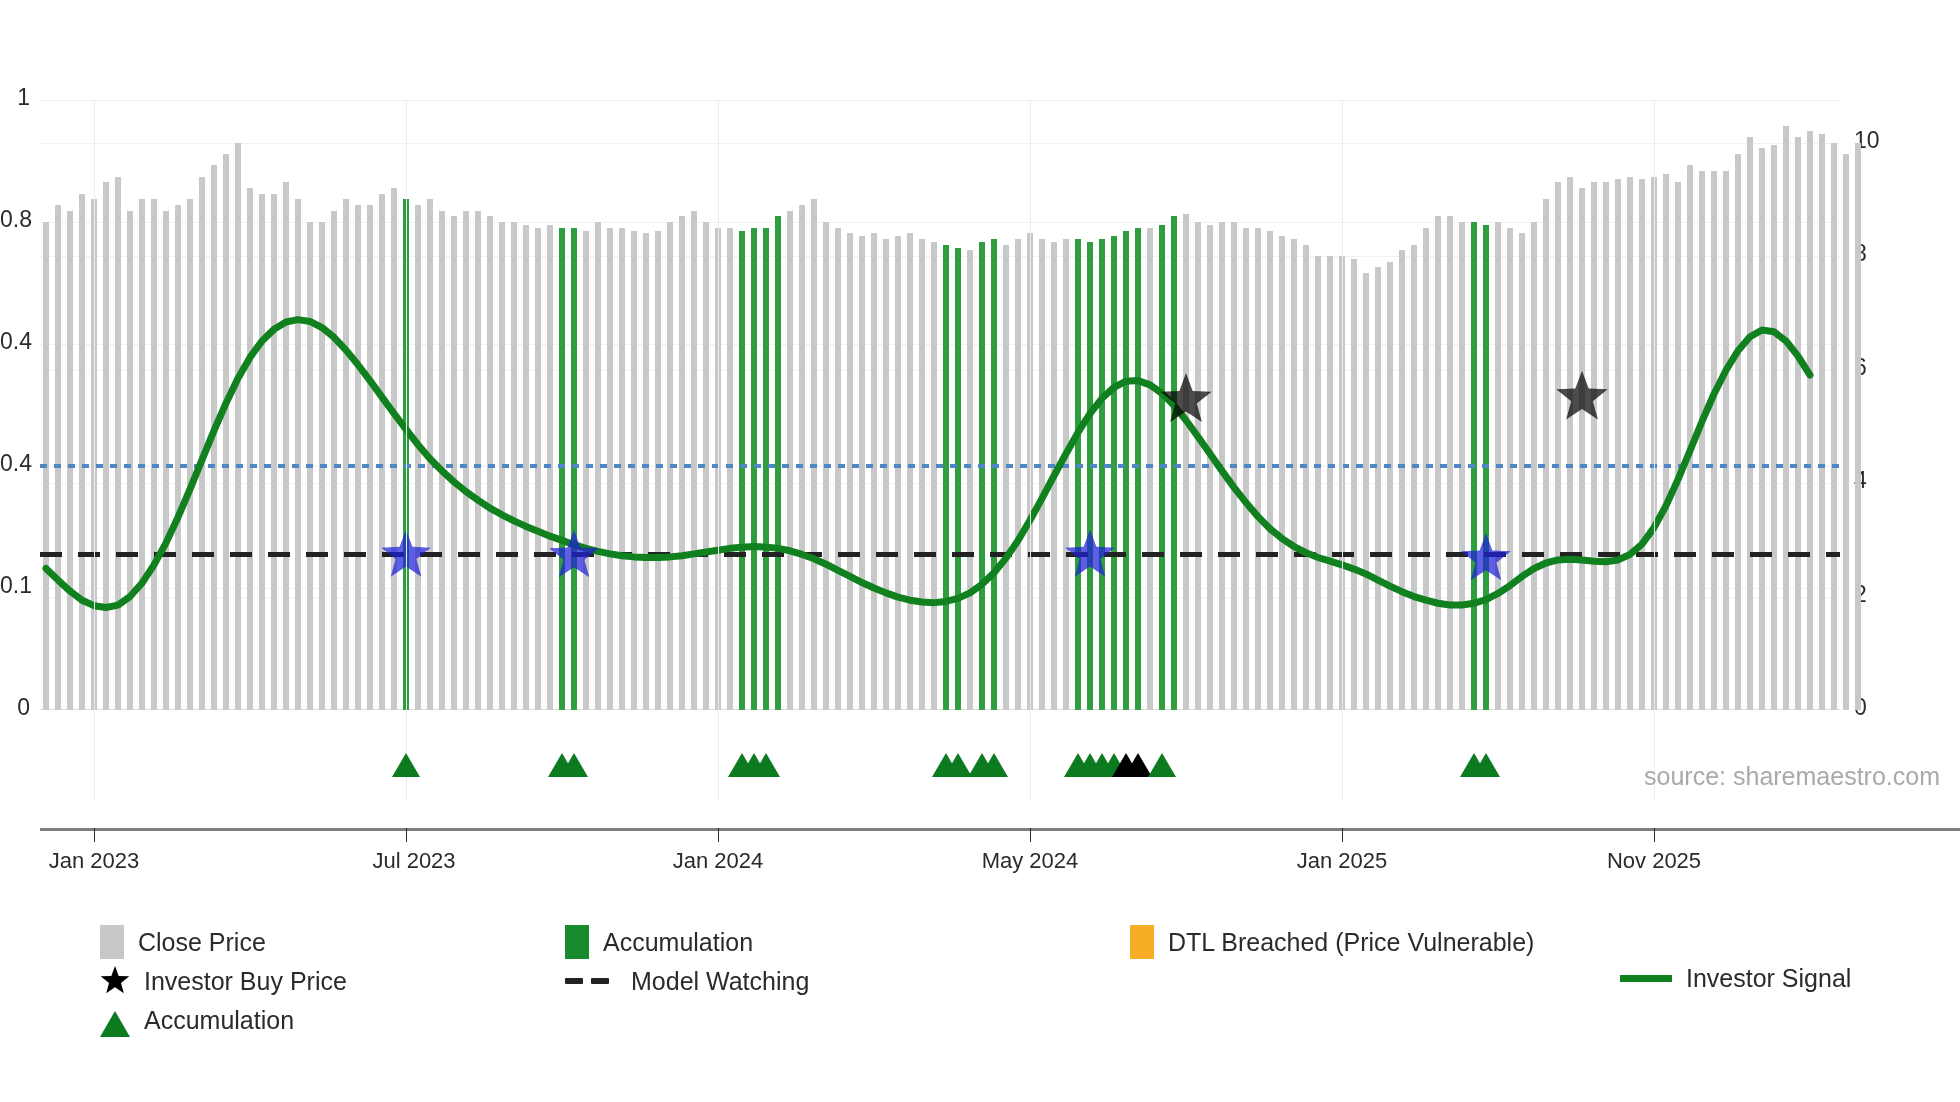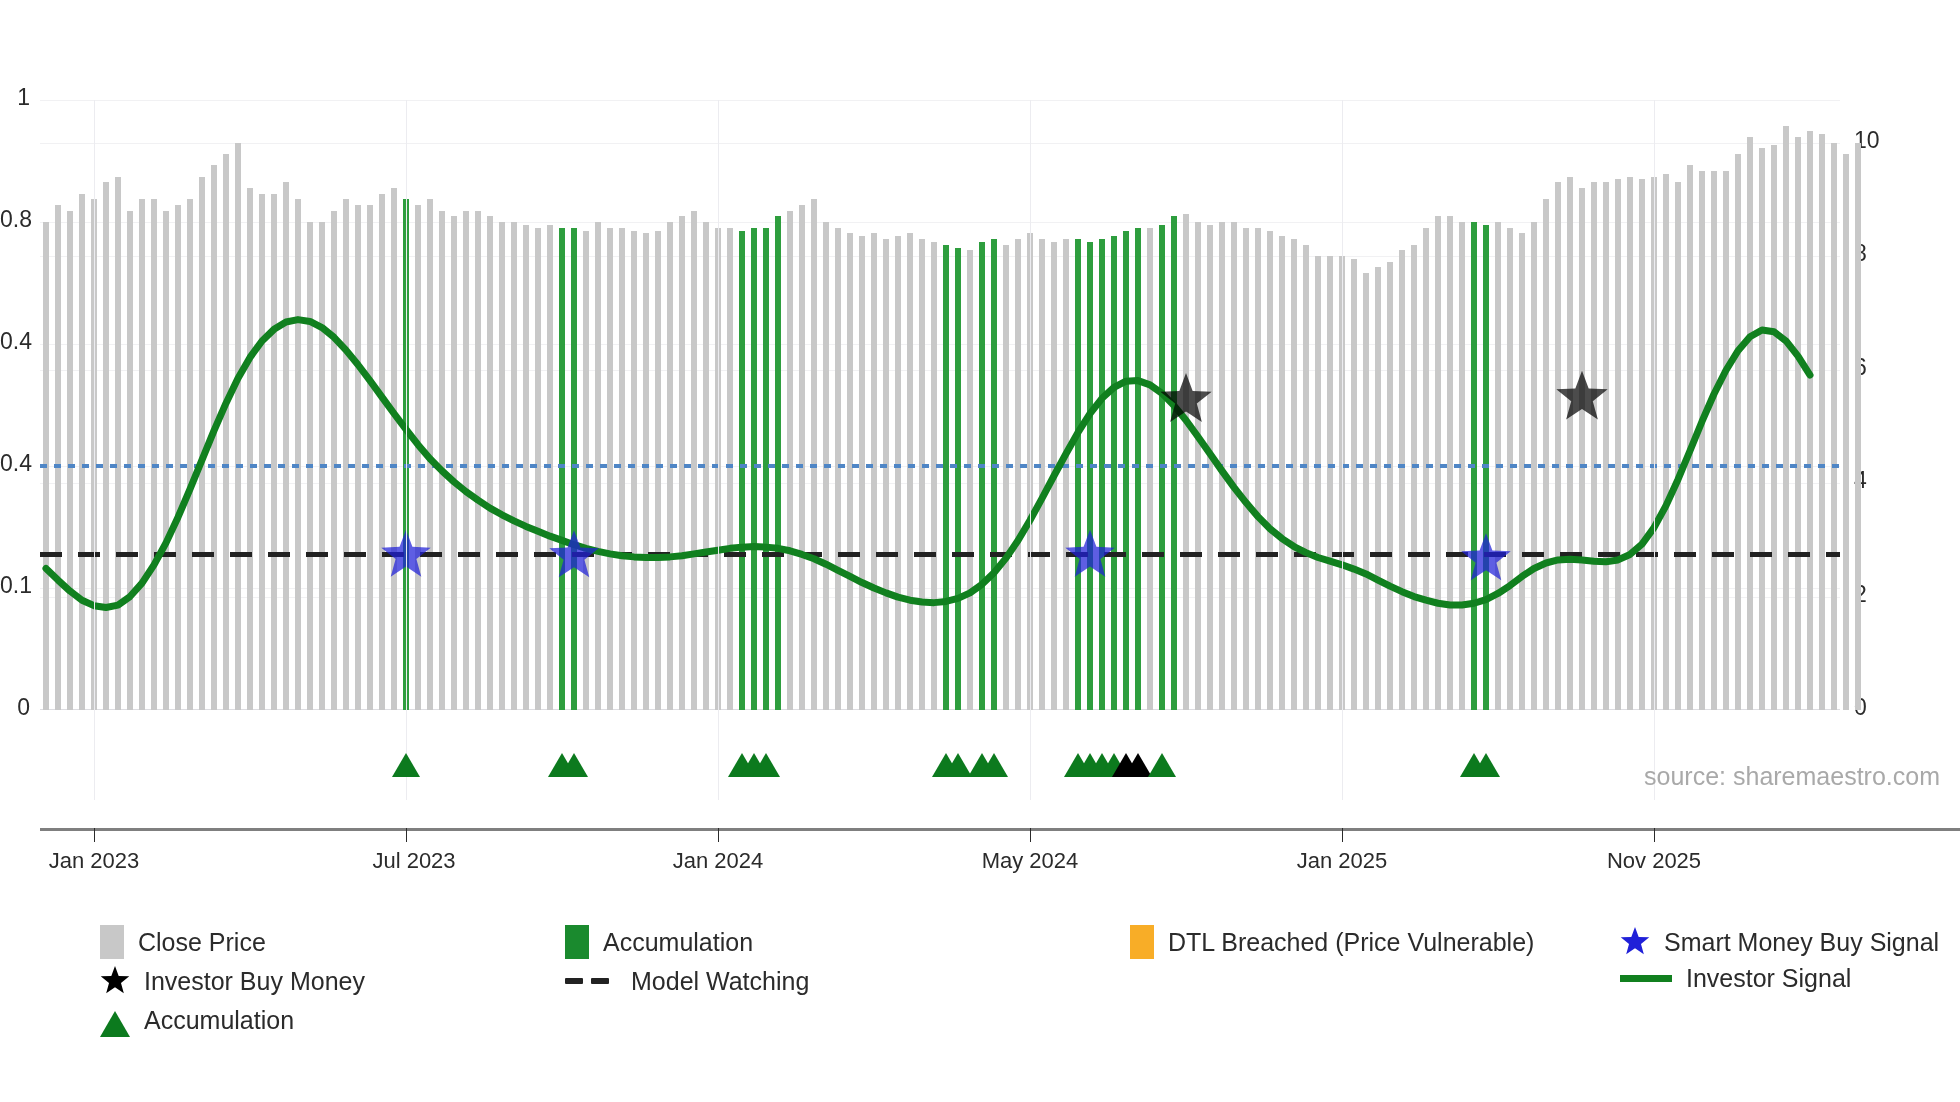--- a/index.html
+++ b/index.html
@@ -315,33 +315,27 @@
           <span class="lbl">Close Price</span>
         </div>
         <div class="legend-item" style="position: absolute; left: 465px; top: 0px;">
           <div class="sw-rect" style="background: rgb(26, 138, 46);"></div>
           <span class="lbl">Accumulation</span>
         </div>
         <div class="legend-item" style="position: absolute; left: 1030px; top: 0px;">
           <div class="sw-rect" style="background: rgb(248, 173, 39);"></div>
           <span class="lbl">DTL Breached (Price Vulnerable)</span>
         </div>
-        <div class="legend-item" style="position: absolute; left: 1520px; top: 0px;">
-          <svg class="sw-star" viewBox="0 0 30 34">
-            <polygon points="15.00,2.00 18.70,11.90 29.27,12.36 20.99,18.95 23.82,29.14 15.00,23.30 6.18,29.14 9.01,18.95 0.73,12.36 11.30,11.90" fill="#2020d8"></polygon>
-          </svg>
-          <span class="lbl">Smart Money Buy Signal</span>
-        </div>
       </div>
       <div class="legend-row" style="position: relative;">
         <div class="legend-item" style="position: absolute; left: 0px; top: 0px;">
           <svg class="sw-star" viewBox="0 0 30 34">
             <polygon points="15.00,2.00 18.70,11.90 29.27,12.36 20.99,18.95 23.82,29.14 15.00,23.30 6.18,29.14 9.01,18.95 0.73,12.36 11.30,11.90" fill="#000000"></polygon>
           </svg>
-          <span class="lbl">Investor Buy Money</span>
+          <span class="lbl">Investor Buy Price</span>
         </div>
         <div class="legend-item" style="position: absolute; left: 465px; top: 0px;">
           <div class="sw-dash">
             <i style="left: 0px; width: 18px; background: rgb(34, 34, 34);"></i>
             <i style="left: 26px; width: 18px; background: rgb(34, 34, 34);"></i>
           </div>
           <span class="lbl">Model Watching</span>
         </div>
         <div class="legend-item" style="position: absolute; left: 1520px; top: 0px;">
           <div class="sw-line" style="background: rgb(17, 128, 31);"></div>

